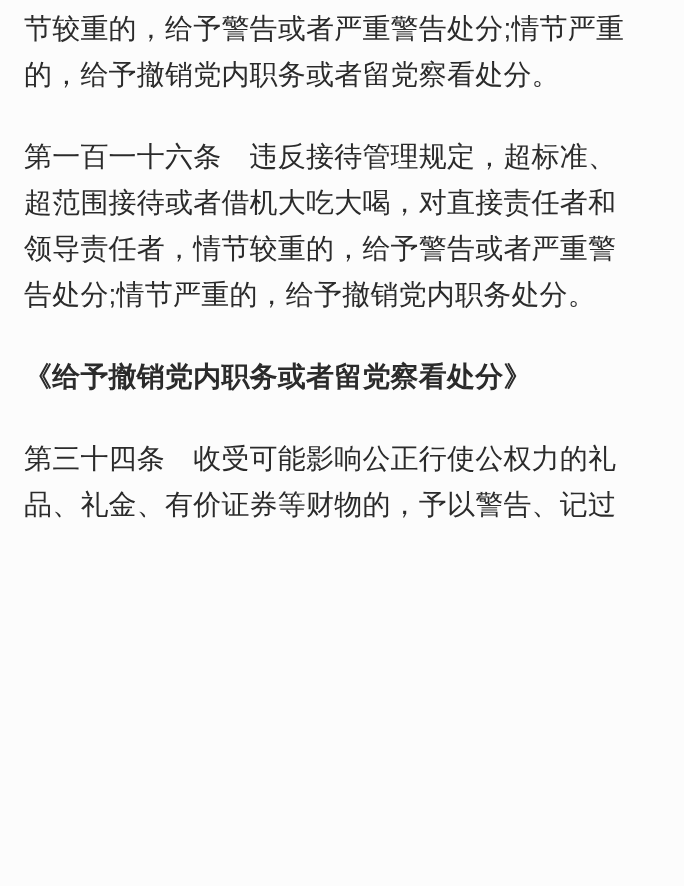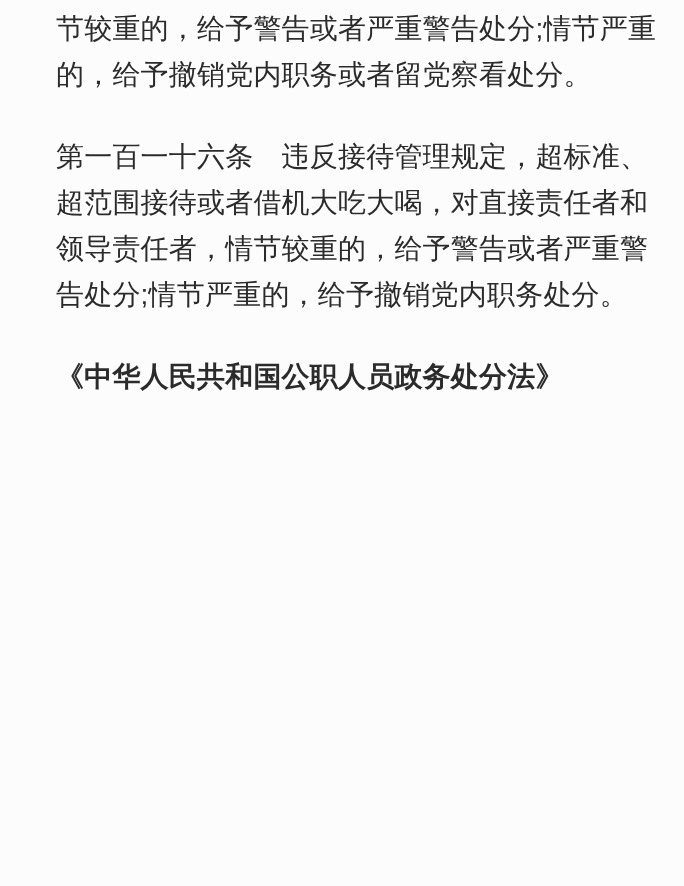--- a/index.html
+++ b/index.html
@@ -14,21 +14,21 @@
   body {
     width: 684px;
     height: 886px;
     overflow: hidden;
     background: var(--bg);
     font-family: "Liberation Sans", sans-serif;
   }
   .page {
     width: 684px;
     height: 886px;
-    padding: 6px 36px 0 56px;
+    padding: 6px 36px 0 24px;
     background: var(--bg);
   }
   .body-text {
     margin: 0 0 36px 0;
     font-size: 28px;
     line-height: 46px;
     letter-spacing: 0.2px;
     color: var(--text);
     white-space: pre;
     font-weight: 400;
@@ -49,15 +49,17 @@
 <div class="page">
   <p class="body-text">节较重的，给予警告或者严重警告处分;情节严重
 的，给予撤销党内职务或者留党察看处分。</p>
 
 
   <p class="body-text">第一百一十六条　违反接待管理规定，超标准、
 超范围接待或者借机大吃大喝，对直接责任者和
 领导责任者，情节较重的，给予警告或者严重警
 告处分;情节严重的，给予撤销党内职务处分。</p>
 
-  <h2 class="law-title">《中华人民共和国公职人员政务处分法》</h2>
+  <h2 class="law-title">《给予撤销党内职务或者留党察看处分》</h2>
 
+  <p class="body-text">第三十四条　收受可能影响公正行使公权力的礼
+品、礼金、有价证券等财物的，予以警告、记过</p>
 </div>
 
 </body></html>

